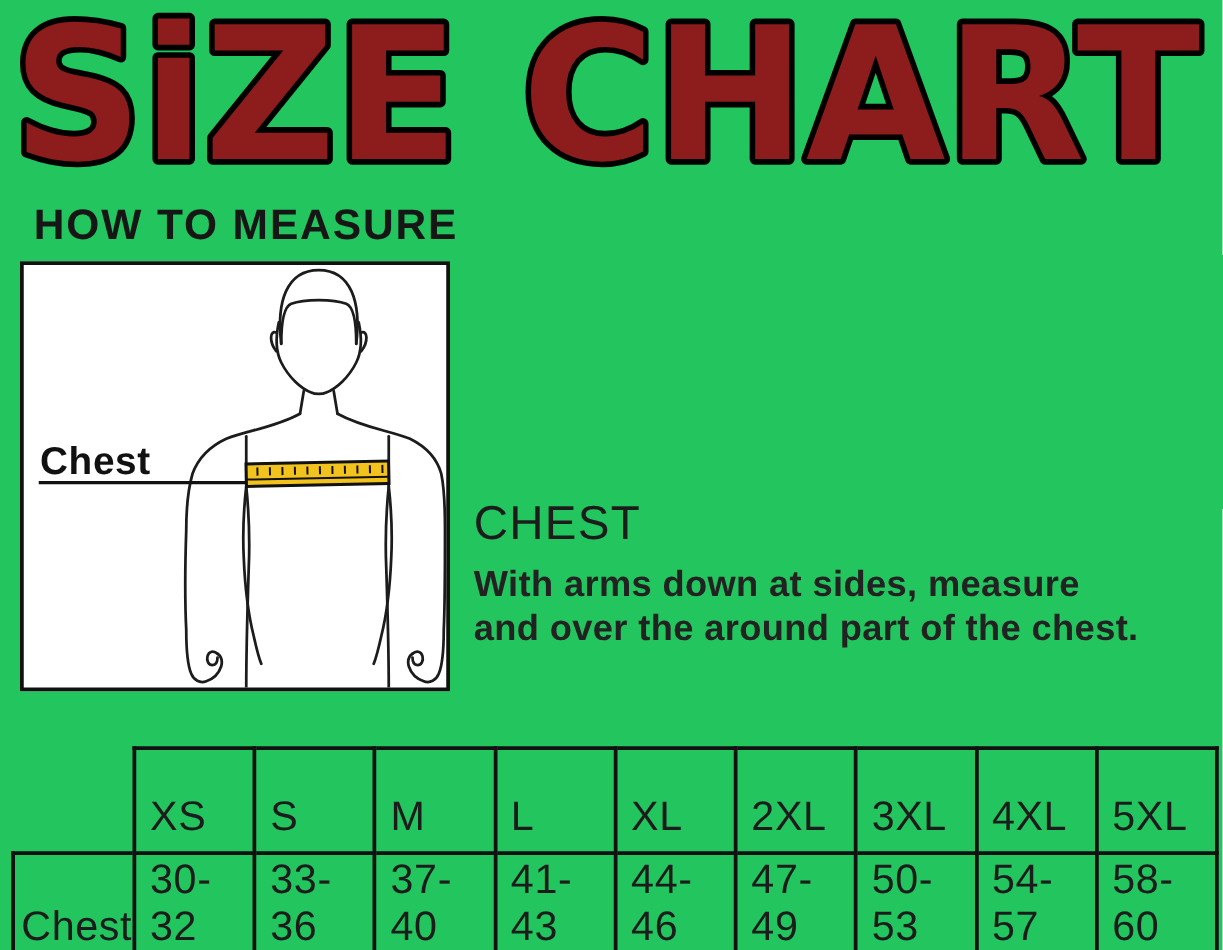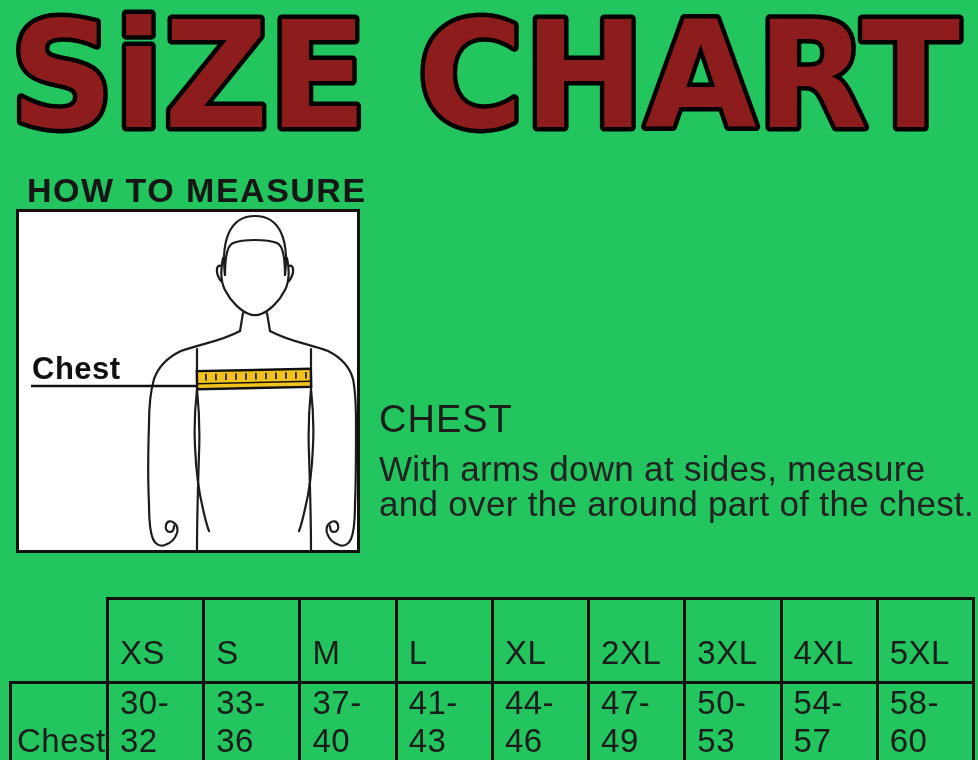--- a/index.html
+++ b/index.html
@@ -8,39 +8,39 @@
     font-family:"Liberation Sans","DejaVu Sans",sans-serif;color:#1a1a1a;
   }
   
   .title-svg{position:absolute;left:0;top:0;}
   .title-svg text{
     font-family:"DejaVu Sans",sans-serif;font-weight:bold;
     stroke:#000000;stroke-width:9;stroke-linejoin:round;paint-order:stroke fill;
   }
   
   .howto-heading{
-    position:absolute;left:27px;top:171px;
+    position:absolute;left:27px;top:161px;
     font-size:34px;font-weight:700;letter-spacing:1.5px;color:#161616;
     white-space:nowrap;
   }
   
   .figure-box{
     position:absolute;left:16px;top:209px;width:344px;height:344px;
     border:3px solid #111111;box-sizing:border-box;background:#ffffff;
   }
   .figure-box svg{display:block;}
   .fig-stroke{fill:none;stroke:#1c1c1c;stroke-width:2.2;stroke-linecap:round;stroke-linejoin:round;}
   .fig-chest-label{
     font-family:"Liberation Sans","DejaVu Sans",sans-serif;
     font-size:31px;font-weight:700;letter-spacing:0.5px;fill:#111111;
   }
   
   .chest-section{position:absolute;left:379px;top:399px;width:590px;}
   .chest-heading{font-size:38px;font-weight:400;letter-spacing:1px;color:#1c1c1c;line-height:40px;}
-  .chest-paragraph{margin-top:12px;font-size:35px;font-weight:400;letter-spacing:0.3px;color:#222222;}
+  .chest-paragraph{margin-top:12px;font-size:29px;font-weight:700;letter-spacing:0.3px;color:#222222;}
   .chest-paragraph .line{line-height:35px;white-space:nowrap;}
   
   .size-table{
     position:absolute;left:9px;top:597px;width:966px;
     border-collapse:collapse;table-layout:fixed;
   }
   .size-table th,.size-table td{
     border:3px solid #111111;vertical-align:bottom;text-align:left;
     font-size:33px;font-weight:400;letter-spacing:0.5px;color:#1c1c1c;
     padding:0 16px 9px 11px;box-sizing:border-box;

